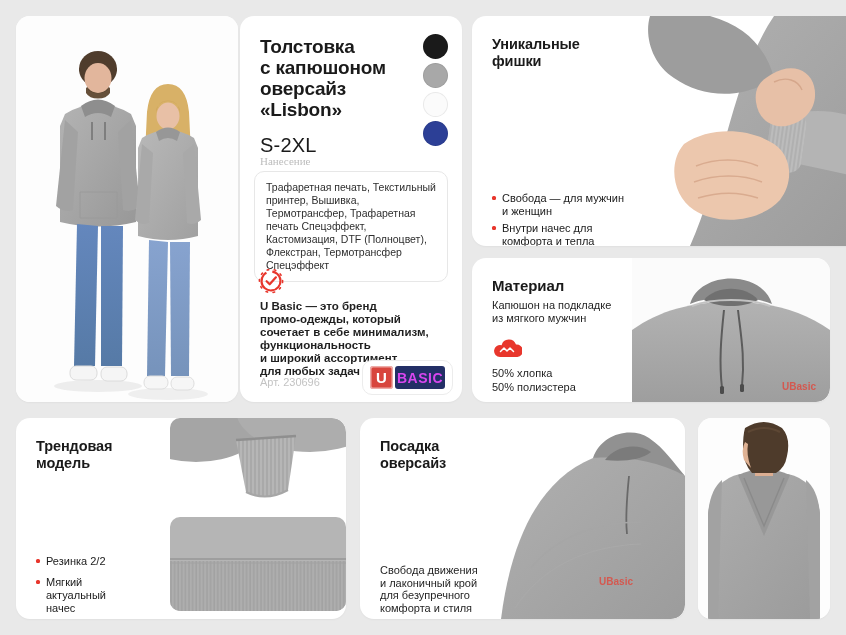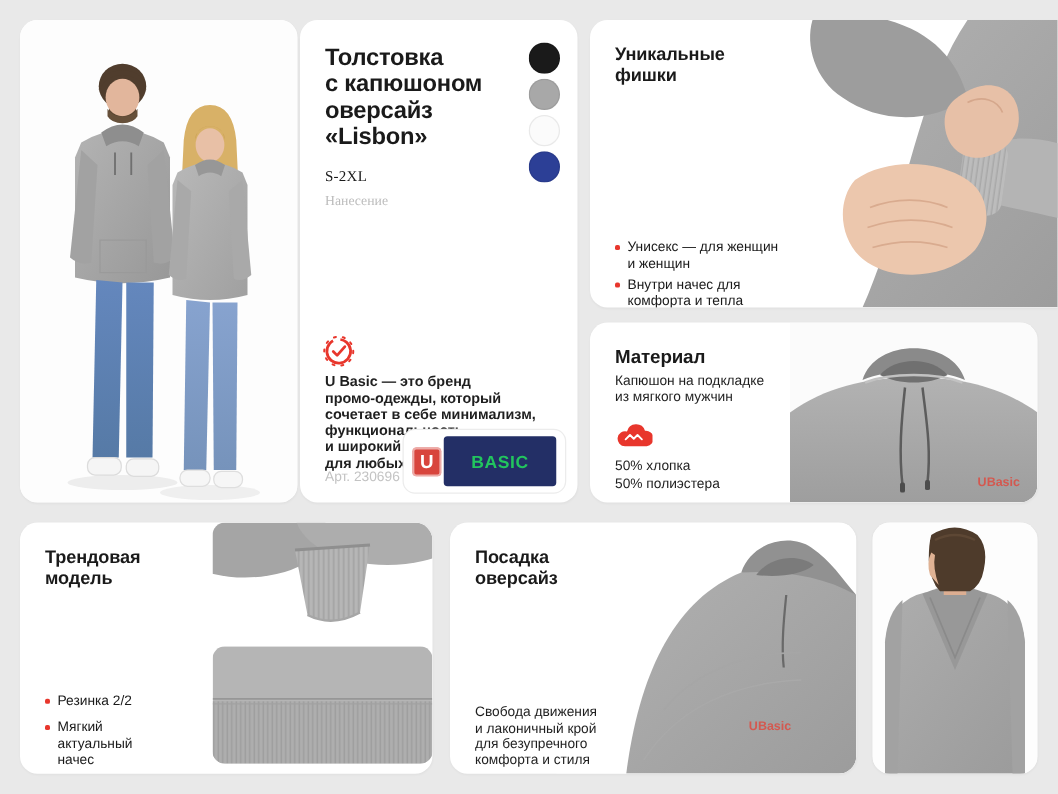--- a/index.html
+++ b/index.html
@@ -27,36 +27,36 @@
   
   .trend-card   { left:16px;  top:418px; width:330px; height:201px; overflow:hidden; }
   .fit-card     { left:360px; top:418px; width:325px; height:201px; overflow:hidden; }
   .back-card    { left:698px; top:418px; width:132px; height:201px; overflow:hidden; }
 
   
   .title { position:absolute; left:20px; top:20px; width:160px;
            font-size:19px; line-height:21px; font-weight:800; letter-spacing:-.2px; }
   .swatches { position:absolute; right:14px; top:18px; display:flex; flex-direction:column; gap:4px; }
   .swatch { width:25px; height:25px; border-radius:50%; border:1px solid rgba(0,0,0,.07); }
-  .sizes { position:absolute; left:20px; top:118px; font-size:12px; font-weight:500; letter-spacing:.2px;font-family:Liberation Serif, serif; }
+  .sizes { position:absolute; left:20px; top:118px; font-size:20px; font-weight:500; letter-spacing:.2px; }
   .print-label { position:absolute; left:20px; top:139px; font-size:11px; color:#bcbcbc;font-family:Liberation Serif, serif; }
   .print-box { position:absolute; left:14px; top:155px; width:194px;
                border:1px solid #e7e7e7; border-radius:10px; padding:9px 11px;
                font-size:10.5px; line-height:13px; color:#2e2e2e; }
   .seal { position:absolute; left:18px; top:252px; }
   .brand-desc { position:absolute; left:20px; top:284px; width:190px;
                 font-size:11.5px; line-height:13px; font-weight:600; color:#1f1f1f; }
   .article { position:absolute; left:20px; bottom:14px; font-size:11px; color:#c3c3c3; }
   .logo-tab { position:absolute; right:9px; bottom:7px; display:flex; align-items:center;
               padding:5px 7px; border:1px solid #ececec; border-radius:10px; background:#fff; }
   .logo-u { width:23px; height:23px; background:#d8453d; color:#ffffff; border-radius:3px;
             font-weight:800; font-size:15px; display:flex; align-items:center; justify-content:center;
             box-shadow:inset 0 0 0 1.5px rgba(255,255,255,.55); }
-  .logo-basic { height:40px; background:#232f66; color:#22c55e; border-radius:3px; margin-left:2px;
-                font-weight:800; font-size:14px; letter-spacing:.5px; padding:0 22px;
+  .logo-basic { height:23px; background:#232f66; color:#d946ef; border-radius:3px; margin-left:2px;
+                font-weight:800; font-size:14px; letter-spacing:.5px; padding:0 2px;
                 display:flex; align-items:center; }
 
   
   .sec-title { position:absolute; left:20px; top:20px; font-size:14.5px; line-height:16.5px;
                font-weight:800; letter-spacing:-.1px; }
   .sub-text { font-size:11px; line-height:13px; color:#1f1f1f; }
 
   
   .bullet { position:absolute; left:20px; display:flex; }
   .bullet .dot { width:4px; height:4px; background:#e8362c; border-radius:1.5px; margin:4px 6px 0 0; flex:none; }
@@ -142,20 +142,21 @@
 
   <div class="swatches">
     <div class="swatch" style="background-color: rgb(26, 26, 26);"></div>
     <div class="swatch" style="background-color: rgb(168, 168, 168);"></div>
     <div class="swatch" style="background-color: rgb(251, 251, 251);"></div>
     <div class="swatch" style="background-color: rgb(44, 63, 150);"></div>
   </div>
 
   <div class="sizes">S-2XL</div>
   <div class="print-label">Нанесение</div>
+  <div class="print-box">Трафаретная печать, Текстильный принтер, Вышивка, Термотрансфер, Трафаретная печать Спецэффект, Кастомизация, DTF (Полноцвет), Флекстран, Термотрансфер Спецэффект</div>
 
   <div class="seal">
     <svg width="26" height="26" viewBox="0 0 26 26">
       <circle cx="13" cy="13" r="9.5" fill="none" stroke="#e8362c" stroke-width="2.2" stroke-dasharray="48 6" transform="rotate(-50 13 13)"></circle>
       <circle cx="13" cy="13" r="11.6" fill="none" stroke="#e8362c" stroke-width="1.6" stroke-dasharray="1.6 5.6" stroke-linecap="round"></circle>
       <path d="M8.6,13.2 l3.1,3.1 l6.2,-7" fill="none" stroke="#e8362c" stroke-width="2.2" stroke-linecap="round" stroke-linejoin="round"></path>
     </svg>
   </div>
 
   <div class="brand-desc pre">U Basic — это бренд
@@ -193,21 +194,21 @@
       <path d="M148,58 C168,46 186,54 190,70 C195,90 182,106 162,110 C146,112 134,102 132,86 C130,70 138,64 148,58 Z" fill="#e7c0a7"></path>
       <path d="M150,66 C162,60 174,64 178,74" fill="none" stroke="#d5a78c" stroke-width="1.4"></path>
       <path d="M60,128 C86,110 126,112 150,128 C168,140 170,166 156,184 C136,206 94,210 70,194 C48,180 44,146 60,128 Z" fill="#ecc7ad"></path>
       <path d="M72,150 C92,142 116,142 134,150 M70,166 C92,158 118,158 138,166 M74,182 C94,176 116,176 134,182" fill="none" stroke="#d9ab8f" stroke-width="1.4"></path>
     </svg>
   </div>
   <div class="sec-title pre">Уникальные
 фишки</div>
   <div class="bullet" style="top:176px; width:140px;">
     <span class="dot"></span>
-    <span class="btxt pre">Унисекс — для женщин
+    <span class="btxt pre">Свобода — для мужчин
 и женщин</span>
   </div>
   <div class="bullet" style="top:206px; width:140px;">
     <span class="dot"></span>
     <span class="btxt pre">Внутри начес для
 комфорта и тепла</span>
   </div>
 </div>
 
 <div class="card material-card">

